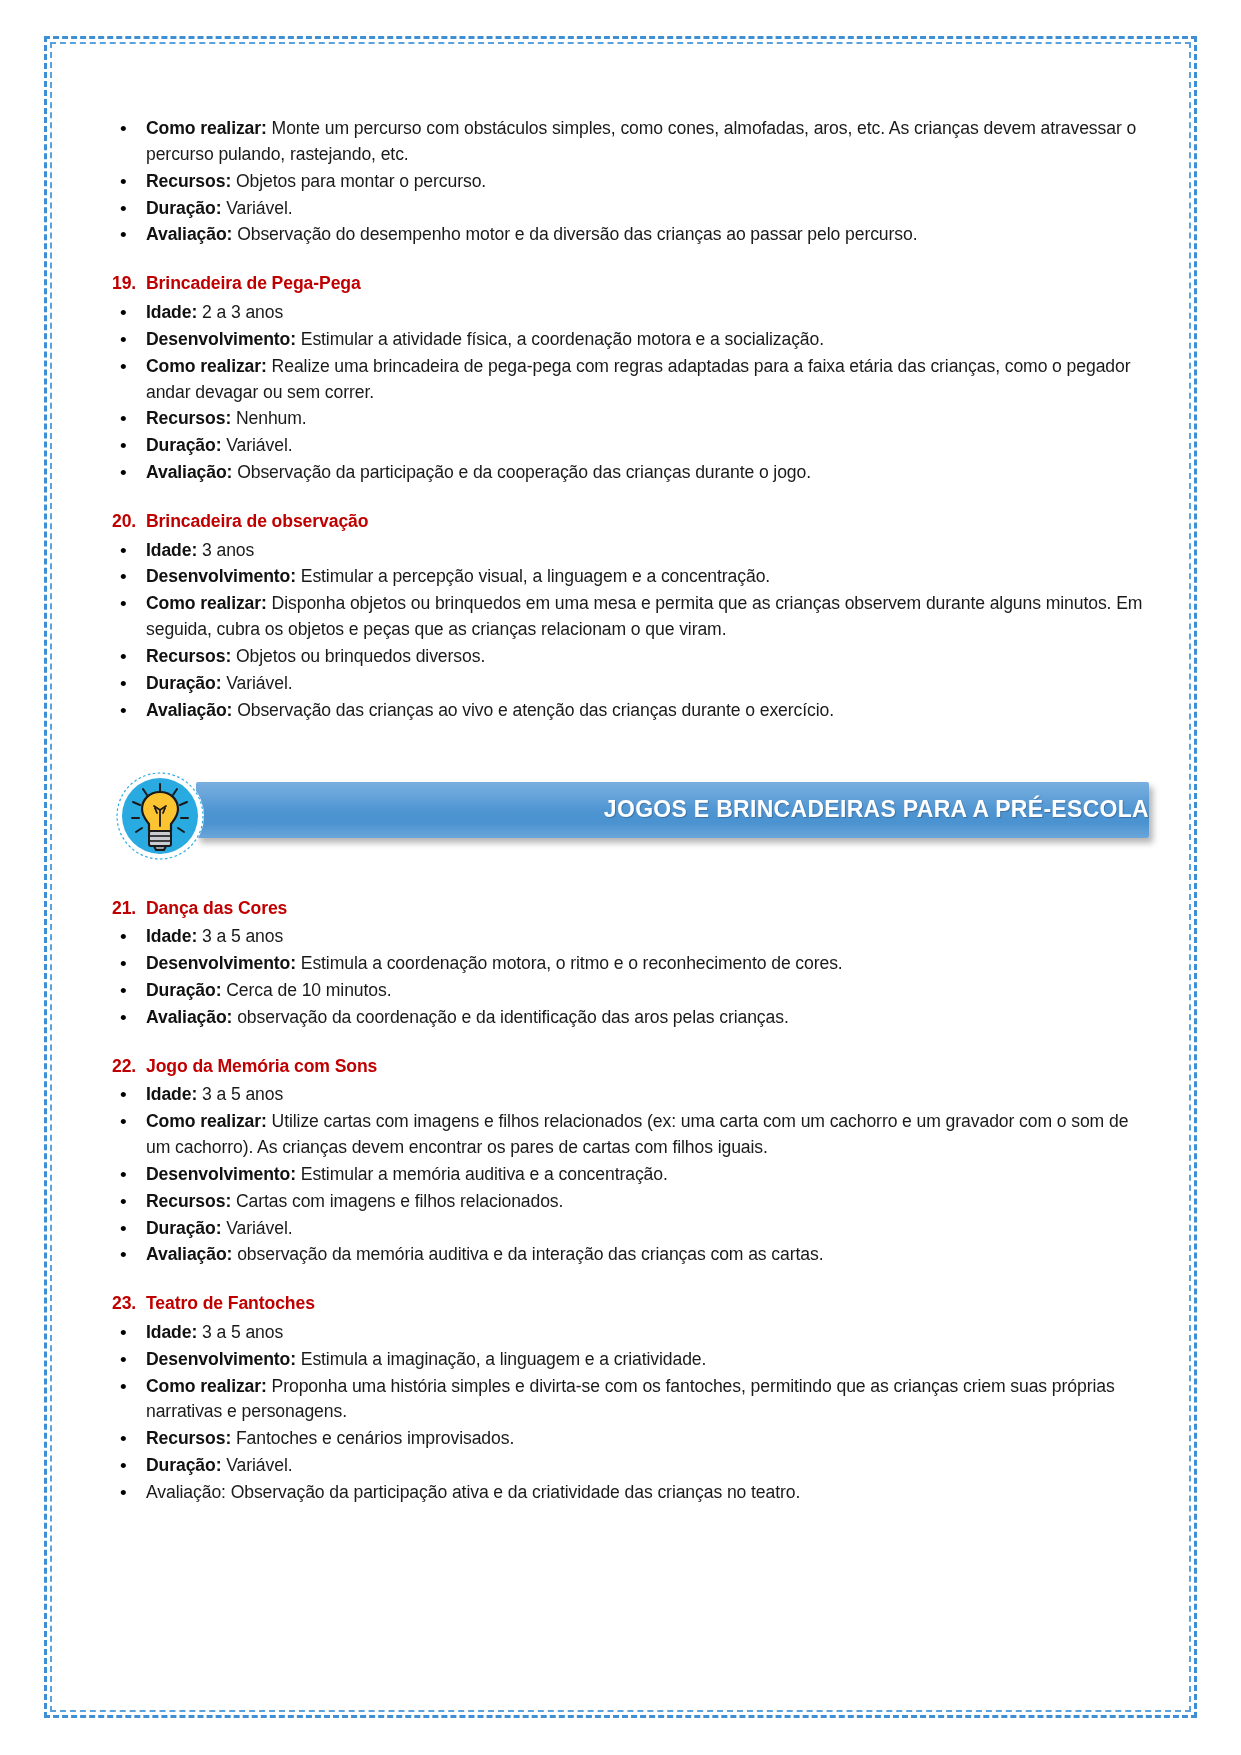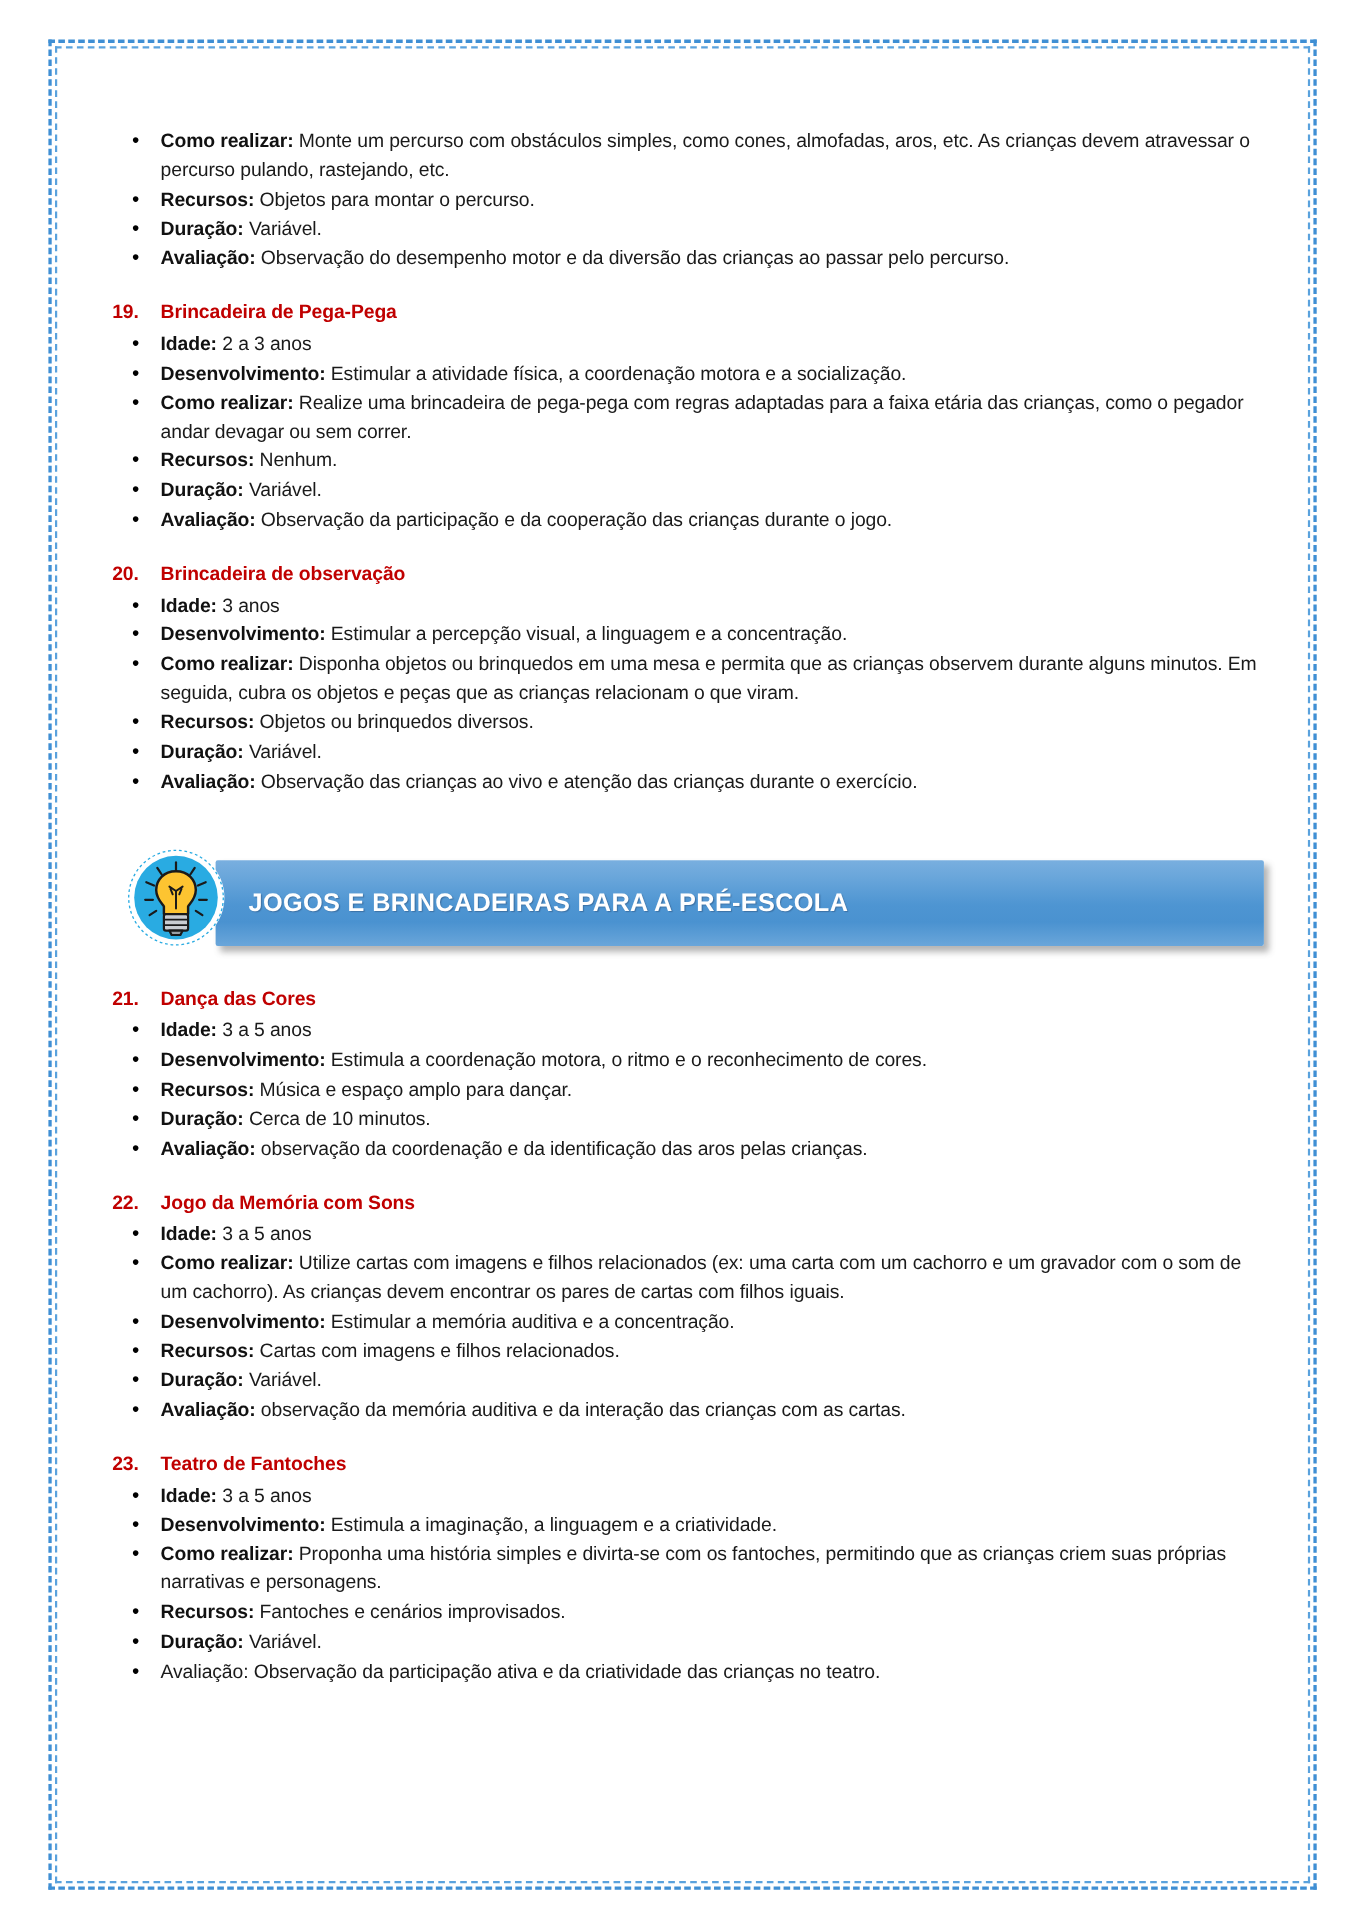--- a/index.html
+++ b/index.html
@@ -75,52 +75,52 @@
     font-weight: bold;
     font-size: 17.6px;
     line-height: 1.4;
     margin: 23px 0 4px 0;
     padding-left: 22px;
     position: relative;
     letter-spacing: -0.1px;
   }
   .section-heading .num {
     position: absolute;
-    left: 12px;
+    left: 22px;
     width: 34px;
     display: inline-block;
   }
   .section-heading .ttl {
     margin-left: 34px;
     display: inline-block;
   }
 
   
   .banner-wrap {
     position: relative;
     margin: 46px 0 34px 0;
     height: 92px;
   }
   .banner-bar {
     position: absolute;
     left: 106px;
     top: 12px;
     right: 2px;
-    height: 78px;
+    height: 56px;
     background: linear-gradient(to bottom,
         #79afdf 0%,
         #6ba7db 18%,
         #4e95d2 52%,
         #4a92d0 72%,
         #6aa6da 100%);
     border-radius: 2px;
     box-shadow: 4px 5px 6px rgba(90,90,90,0.45);
     display: flex;
     align-items: center;
-    justify-content: flex-start;
+    justify-content: flex-end;
   }
   .banner-title {
     color: #ffffff;
     font-weight: bold;
     font-size: 23px;
     letter-spacing: 0.3px;
     text-shadow: 1px 1px 1px rgba(40,70,110,0.45);
     font-family: "Liberation Sans", sans-serif;
     padding-left: 30px;
   }
@@ -205,21 +205,20 @@
         <div class="banner-bar">
           <span class="banner-title">JOGOS E BRINCADEIRAS PARA A PRÉ-ESCOLA</span>
         </div>
       </div>
 
       <div id="sections-after">
           <div class="section-heading"><span class="num">21.</span><span class="ttl">Dança das Cores</span></div>
           <ul class="bullet-list">
             <li class="bullet-item"><b>Idade:</b><span> 3 a 5 anos</span></li>
             <li class="bullet-item"><b>Desenvolvimento:</b><span> Estimula a coordenação motora, o ritmo e o reconhecimento de cores.</span></li>
-            <li class="bullet-item"><b>Recursos:</b><span> Música e espaço amplo para dançar.</span></li>
             <li class="bullet-item"><b>Duração:</b><span> Cerca de 10 minutos.</span></li>
             <li class="bullet-item"><b>Avaliação:</b><span> observação da coordenação e da identificação das aros pelas crianças.</span></li>
           </ul>
           <div class="section-heading"><span class="num">22.</span><span class="ttl">Jogo da Memória com Sons</span></div>
           <ul class="bullet-list">
             <li class="bullet-item"><b>Idade:</b><span> 3 a 5 anos</span></li>
             <li class="bullet-item"><b>Como realizar:</b><span> Utilize cartas com imagens e filhos relacionados (ex: uma carta com um cachorro e um gravador com o som de um cachorro). As crianças devem encontrar os pares de cartas com filhos iguais.</span></li>
             <li class="bullet-item"><b>Desenvolvimento:</b><span> Estimular a memória auditiva e a concentração.</span></li>
             <li class="bullet-item"><b>Recursos:</b><span> Cartas com imagens e filhos relacionados.</span></li>
             <li class="bullet-item"><b>Duração:</b><span> Variável.</span></li>

